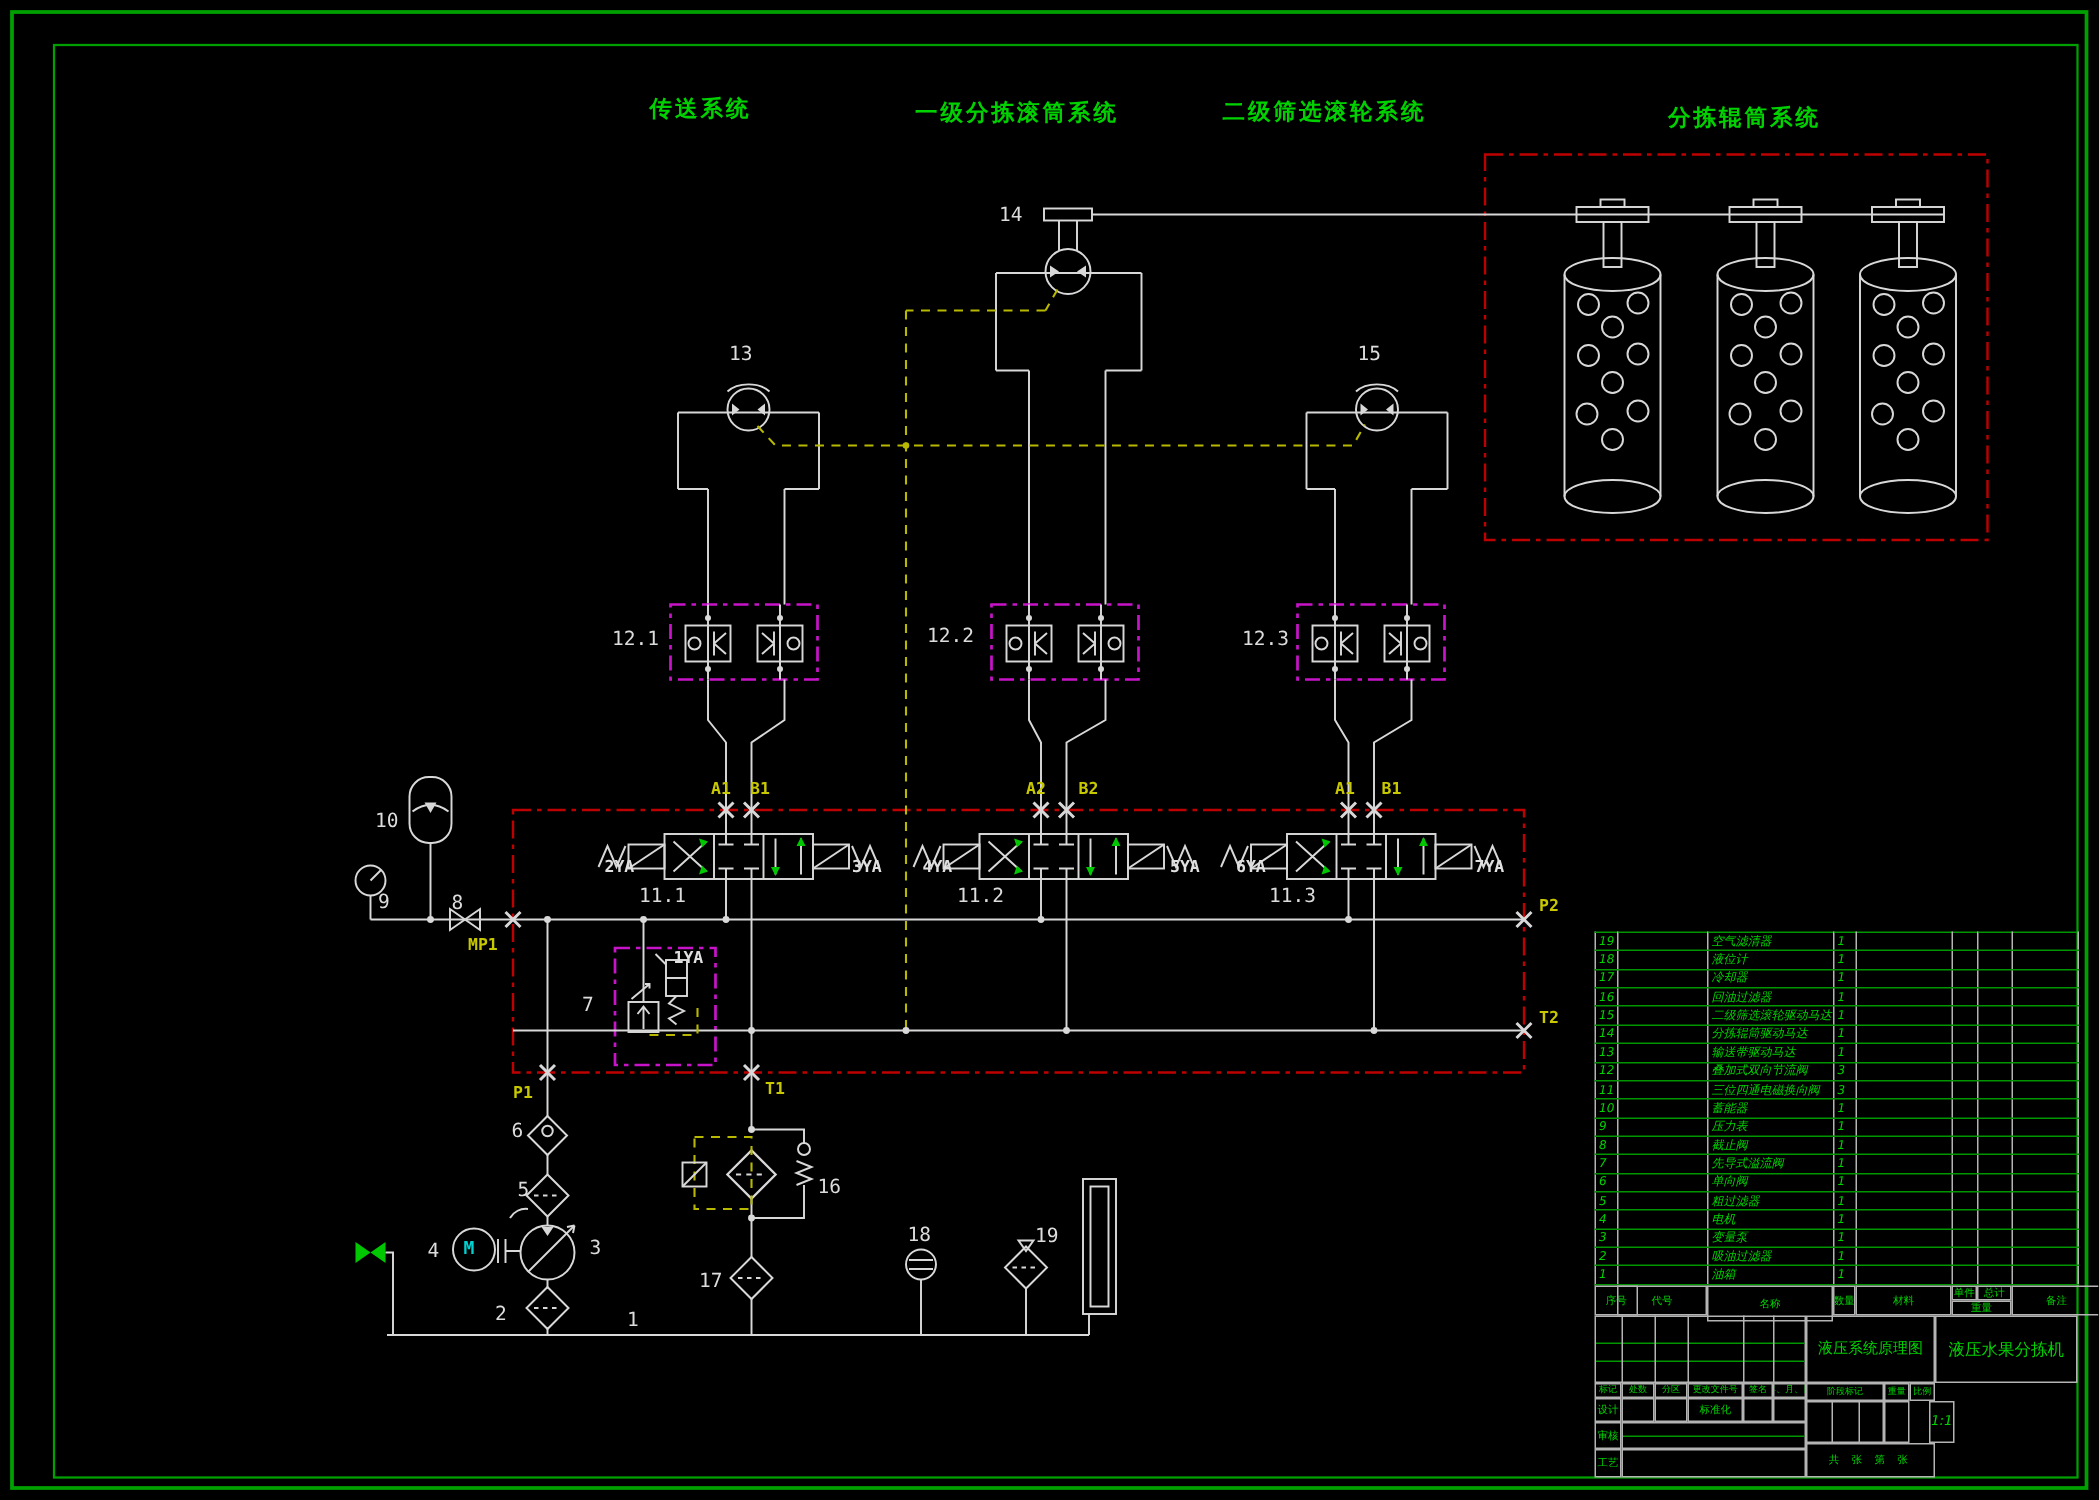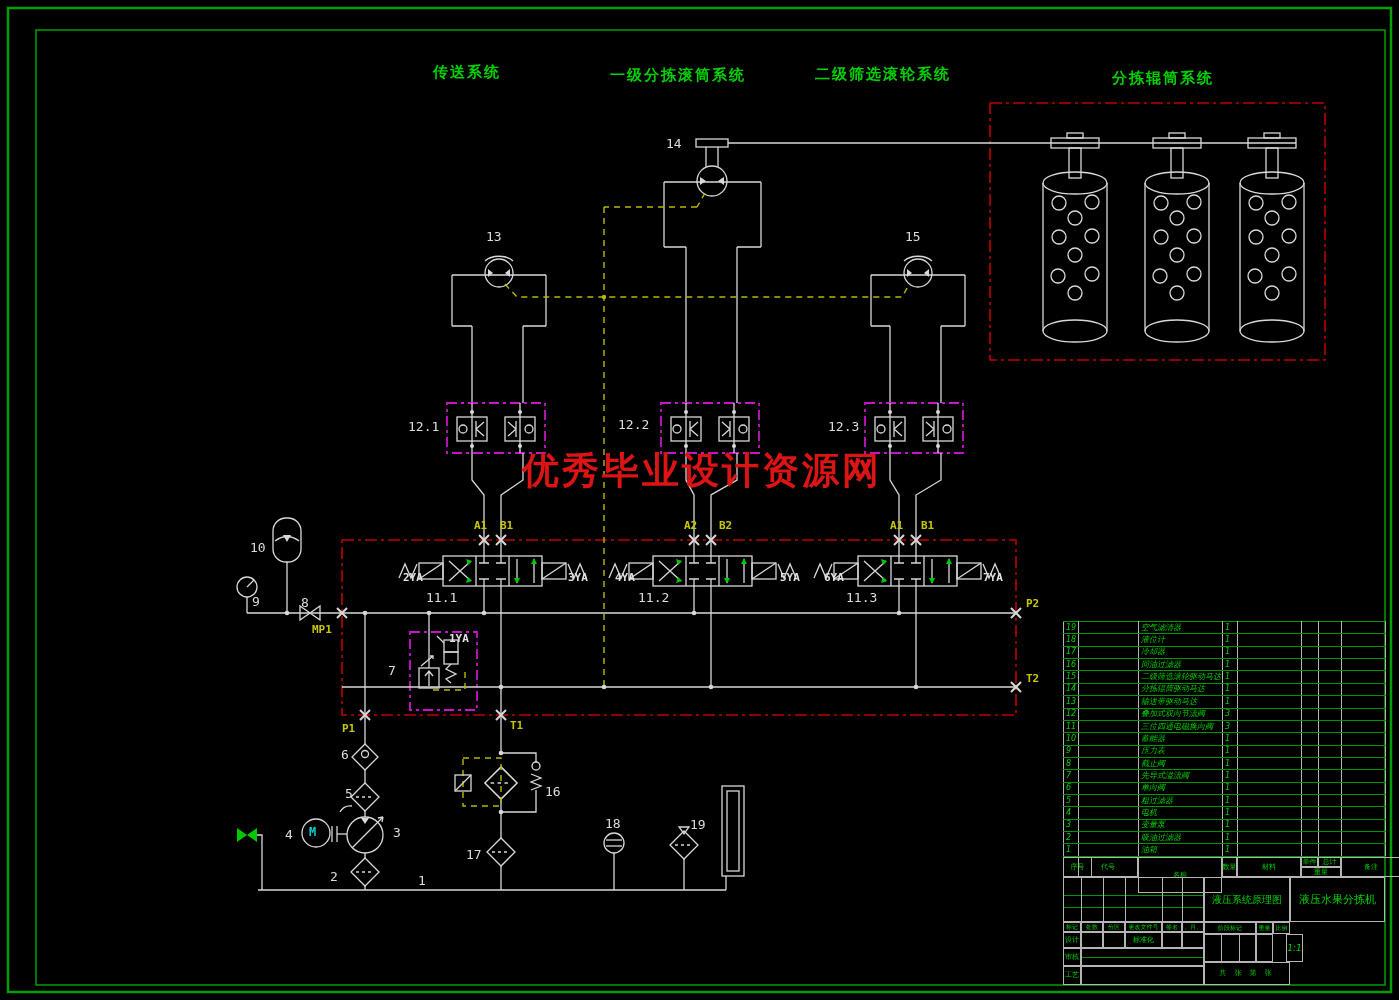--- a/index.html
+++ b/index.html
@@ -339,21 +339,20 @@
     <circle class="dot" cx="501" cy="753" r="2.3"></circle>
         <circle class="dot" cx="501" cy="812" r="2.3"></circle>
   </g>
 </svg>
 
 <span class="sys" style="left:433px;top:63px">传送系统</span>
 <span class="sys" style="left:610px;top:66px">一级分拣滚筒系统</span>
 <span class="sys" style="left:815px;top:65px">二级筛选滚轮系统</span>
 <span class="sys" style="left:1112px;top:69px">分拣辊筒系统</span>
 
-<span class="wm1">优秀毕业设计资源网</span>
 
 <span class="lbl" style="left:666px;top:136px">14</span>
 <span class="lbl" style="left:486px;top:229px">13</span>
 <span class="lbl" style="left:905px;top:229px">15</span>
 <span class="lbl" style="left:408px;top:419px">12.1</span>
 <span class="lbl" style="left:618px;top:417px">12.2</span>
 <span class="lbl" style="left:828px;top:419px">12.3</span>
 <span class="lbl" style="left:426px;top:590px">11.1</span>
 <span class="lbl" style="left:638px;top:590px">11.2</span>
 <span class="lbl" style="left:846px;top:590px">11.3</span>
@@ -595,21 +594,21 @@
           <td></td>
           <td></td>
           <td></td>
         </tr>
 </tbody>
     </table>
 
 <div id="tb">
   <div class="cell" style="left:0;top:0;width:29px;height:20px">序号</div>
   <div class="cell" style="left:15px;top:0;width:60px;height:20px">代号</div>
-  <div class="cell" style="left:75px;top:0;width:84px;height:36px">名称</div>
+  <div class="cell" style="left:75px;top:0;width:84px;height:24px">名称</div>
   <div class="cell" style="left:159px;top:0;width:15px;height:20px">数量</div>
   <div class="cell" style="left:174px;top:0;width:64px;height:20px">材料</div>
   <div class="cell" style="left:238px;top:0;width:17px;height:10px">单件</div>
   <div class="cell" style="left:255px;top:0;width:23px;height:10px">总计</div>
   <div class="cell" style="left:238px;top:10px;width:40px;height:10px">重量</div>
   <div class="cell" style="left:278px;top:0;width:60px;height:20px">备注</div>
 
   <div class="cell" style="left:0;top:20px;width:141px;height:45px"></div>
   <div class="gline" style="left:1px;top:38px;width:139px"></div>
   <div class="gline" style="left:1px;top:50px;width:139px"></div>

